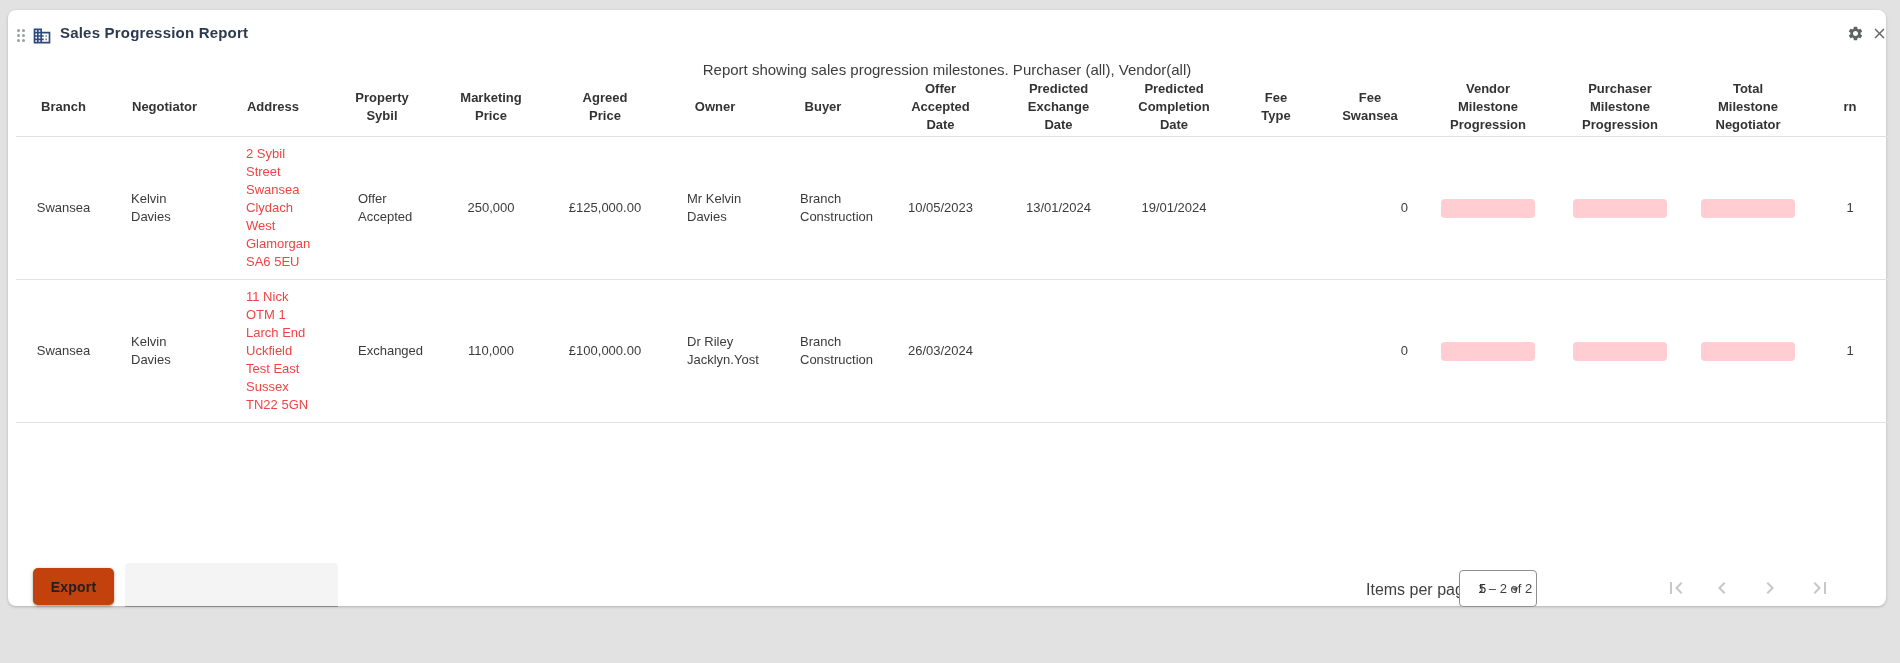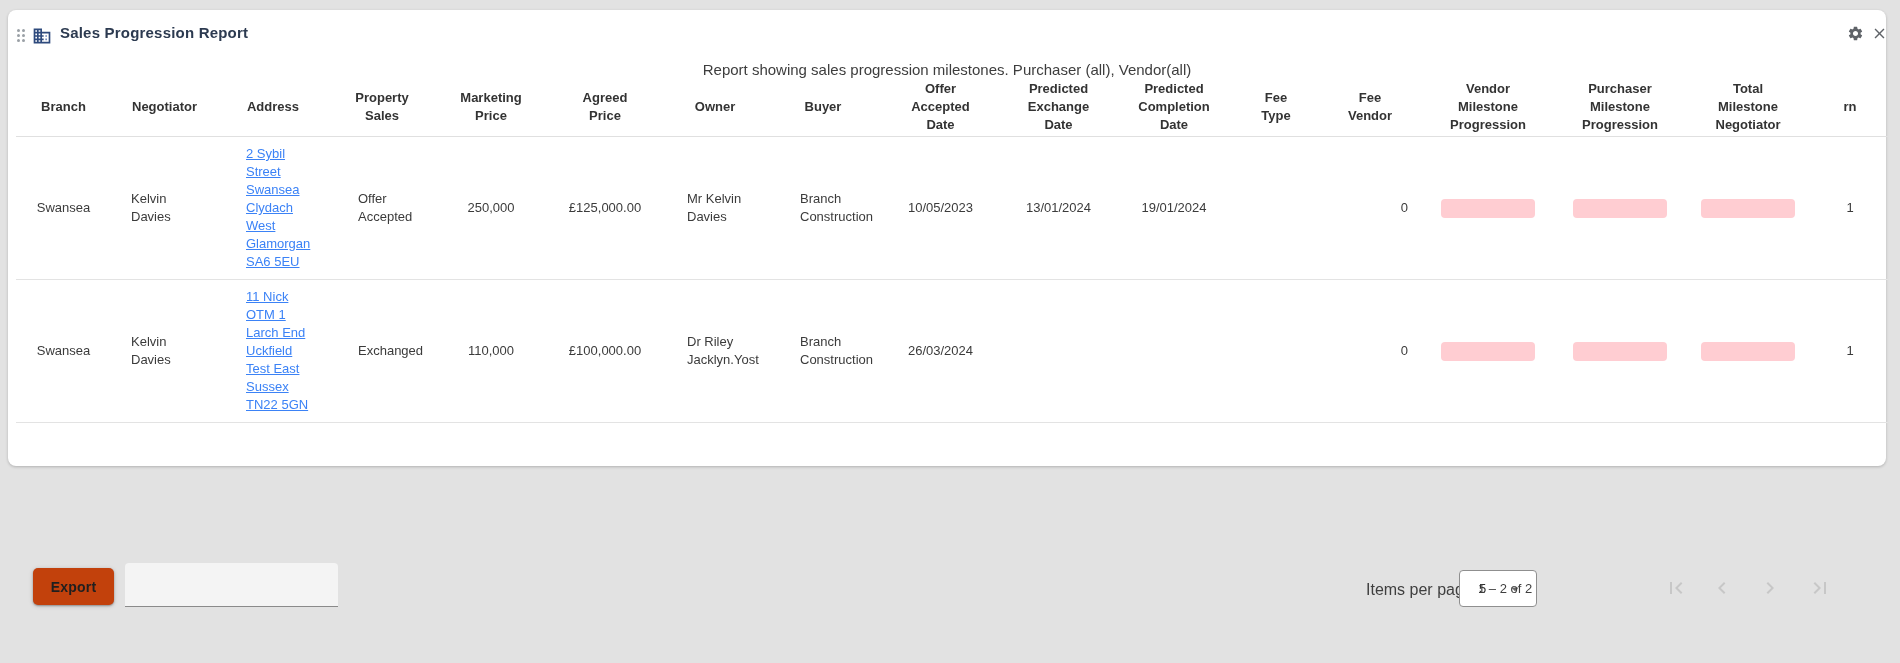--- a/index.html
+++ b/index.html
@@ -3,21 +3,21 @@
 <meta charset="utf-8">
 <style>
   html,body { margin:0; padding:0; }
   body {
     width:1900px; height:663px; position:relative; overflow:hidden;
     background:#e2e2e2;
     font-family:"Liberation Sans","DejaVu Sans",sans-serif;
     color:#3b3b3b;
   }
   .card {
-    position:absolute; left:8px; top:10px; width:1878px; height:456px;
+    position:absolute; left:8px; top:10px; width:1878px; height:596px;
     background:#ffffff; border-radius:8px;
     box-shadow:0 1px 3px rgba(0,0,0,.22);
   }
   
   .drag-handle { position:absolute; left:9px; top:19px; width:8px; height:14px;
     display:grid; grid-template-columns:3px 3px; grid-auto-rows:3px; gap:2px 2px; cursor:grab; }
   .drag-handle i { background:#9aa0a6; border-radius:50%; }
   .widget-icon { position:absolute; left:24px; top:16px; width:20px; height:20px; }
   .card-title { position:absolute; left:52px; top:14px; font-size:15px; line-height:18px;
     font-weight:700; color:#2c3a50; letter-spacing:.2px; }
@@ -39,21 +39,21 @@
     line-height:18px; padding-top:8px; padding-bottom:8px; }
   tr.row-1 { height:134px; } tr.row-2 { height:136px; }
   tr.totals-row td { vertical-align:top; padding-top:14px; }
   .c-center { text-align:center; }
   .c-negotiator { text-align:left; padding-left:20px; padding-right:32px; }
   .c-address { text-align:left; padding-left:28px; padding-right:6px; }
   .c-propstatus { text-align:left; padding-left:30px; padding-right:6px; }
   .c-owner { text-align:left; padding-left:23px; padding-right:2px; }
   .c-buyer { text-align:left; padding-left:34px; padding-right:0; }
   .c-feeamount { text-align:right; padding-right:12px; }
-  .addr { color:#3b82f6; white-space:pre-line; cursor:pointer;text-decoration:underline; }
+  .addr { color:#ef4444; white-space:pre-line; cursor:pointer; }
   .bar { width:94px; height:19px; border-radius:4px; background:#ffcdd2; margin:0 auto; }
   .fee-total { font-weight:700; color:#2f2f2f; }
   
   .export-btn { position:absolute; left:25px; top:558px; width:81px; height:37px;
     background:#c2410c; border:none; border-radius:5px; cursor:pointer;
     box-shadow:0 1px 2px rgba(0,0,0,.3), 0 1px 5px rgba(0,0,0,.15);
     font-family:inherit; font-size:14px; font-weight:700; color:#1f1f1f; letter-spacing:.2px; }
   .filter-input { position:absolute; left:117px; top:553px; width:213px; height:44px;
     box-sizing:border-box; background:#f4f4f4; border:none; border-bottom:1px solid #8a8a8a;
     border-radius:4px 4px 0 0; font:inherit; padding:0 12px; outline:none; }
@@ -117,30 +117,30 @@
         <col style="width:136px">
         <col style="width:128px">
       <col style="width:128px">
         <col style="width:76px">
     </colgroup>
     <thead>
       <tr>
         <th><span class="hl">Branch</span></th>
         <th><span class="hl">Negotiator</span></th>
         <th><span class="hl">Address</span></th>
-        <th><span class="hl mw80">Property Sales</span></th>
+        <th><span class="hl mw80">Property Sybil</span></th>
         <th><span class="hl mw80">Marketing Price</span></th>
         <th><span class="hl mw60">Agreed Price</span></th>
         <th><span class="hl">Owner</span></th>
         <th><span class="hl">Buyer</span></th>
         <th><span class="hl mw80">Offer Accepted Date</span></th>
         <th><span class="hl mw80">Predicted Exchange Date</span></th>
         <th><span class="hl mw90">Predicted Completion Date</span></th>
         <th><span class="hl mw40">Fee Type</span></th>
-        <th><span class="hl mw64">Fee Vendor</span></th>
+        <th><span class="hl mw64">Fee Swansea</span></th>
         <th><span class="hl mw90">Vendor Milestone Progression</span></th>
         <th><span class="hl mw90">Purchaser Milestone Progression</span></th>
         <th><span class="hl mw90">Total Milestone Negotiator</span></th>
         <th><span class="hl">rn</span></th>
       </tr>
     </thead>
     <tbody>
       <tr class="data-row row-1">
         <td class="c-center">Swansea</td>
         <td class="c-negotiator">Kelvin Davies</td>

